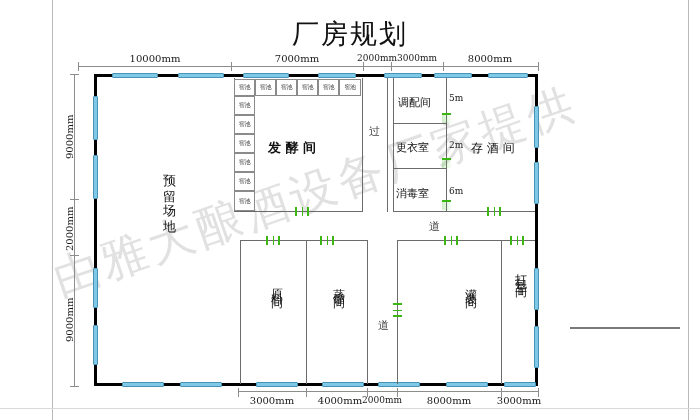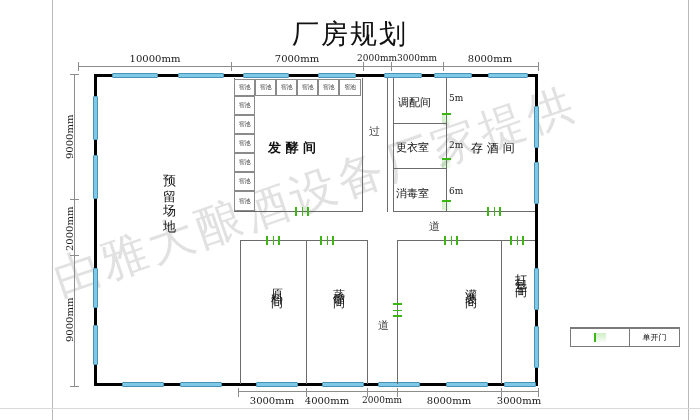--- a/index.html
+++ b/index.html
@@ -223,37 +223,31 @@
 
   <div class="dimline h" style="left:238px;top:391px;width:300px;"></div>
   <div class="tick v" style="left:238px;top:388px;"></div>
   <div class="tick v" style="left:306px;top:388px;"></div>
   <div class="tick v" style="left:367px;top:388px;"></div>
   <div class="tick v" style="left:397px;top:388px;"></div>
   <div class="tick v" style="left:501px;top:388px;"></div>
   <div class="tick v" style="left:538px;top:388px;"></div>
 
   <div class="dimtxt" style="left:232px;top:395px;width:80px;">3000mm</div>
-  <div class="dimtxt" style="left:287px;top:395px;width:80px;">4000mm</div>
+  <div class="dimtxt" style="left:300px;top:395px;width:80px;">4000mm</div>
   <div class="dimtxt" style="left:347px;top:395px;width:70px;font-size:9px;">2000mm</div>
   <div class="dimtxt" style="left:409px;top:395px;width:80px;">8000mm</div>
   <div class="dimtxt" style="left:479px;top:395px;width:80px;">3000mm</div>
 
   <div class="dimline v" style="left:74px;top:74px;height:312px;"></div>
   <div class="tick h" style="left:70px;top:74px;"></div>
   <div class="tick h" style="left:70px;top:199px;"></div>
   <div class="tick h" style="left:70px;top:255px;"></div>
   <div class="tick h" style="left:70px;top:386px;"></div>
 
   <div class="dimtxt vtxt" style="left:64px;top:102px;height:70px;">9000mm</div>
   <div class="dimtxt vtxt" style="left:64px;top:194px;height:70px;">2000mm</div>
   <div class="dimtxt vtxt" style="left:64px;top:285px;height:70px;">9000mm</div>
 
   <div id="legend">
-    <div class="lrow">
-      <div class="lsym">
-          <span class="sym-sgl"></span>
-        </div>
-      <div class="ltxt">单开门</div>
-    </div>
   </div>
 
 </div>
 
 </body></html>

